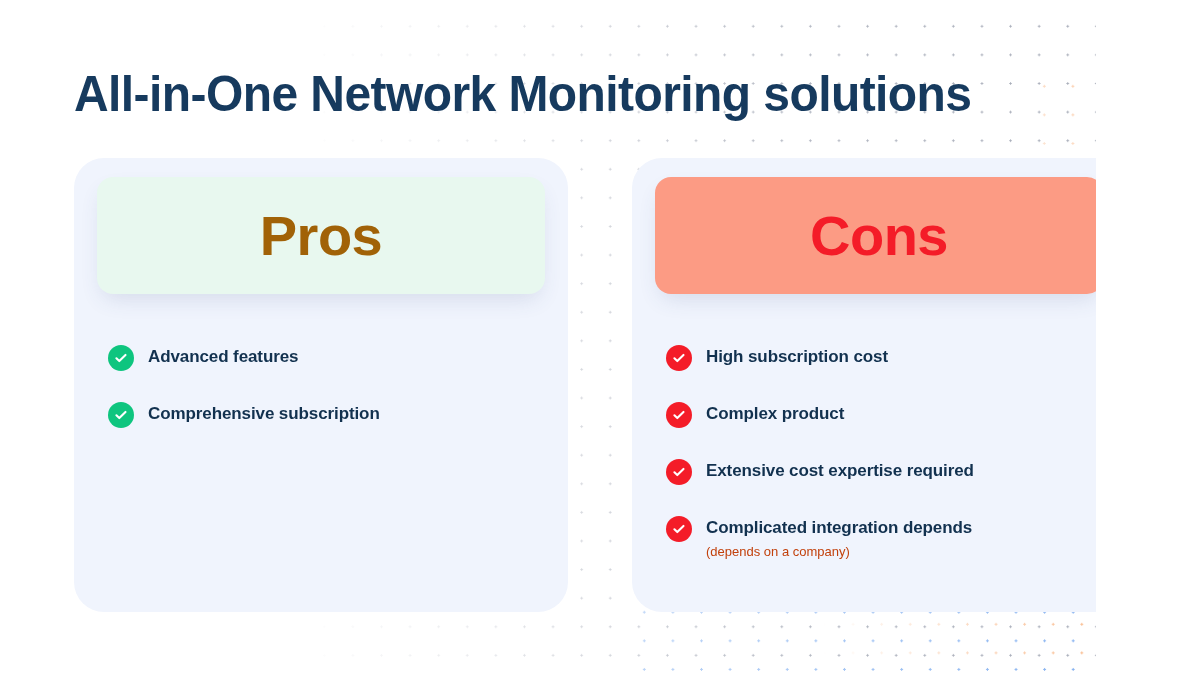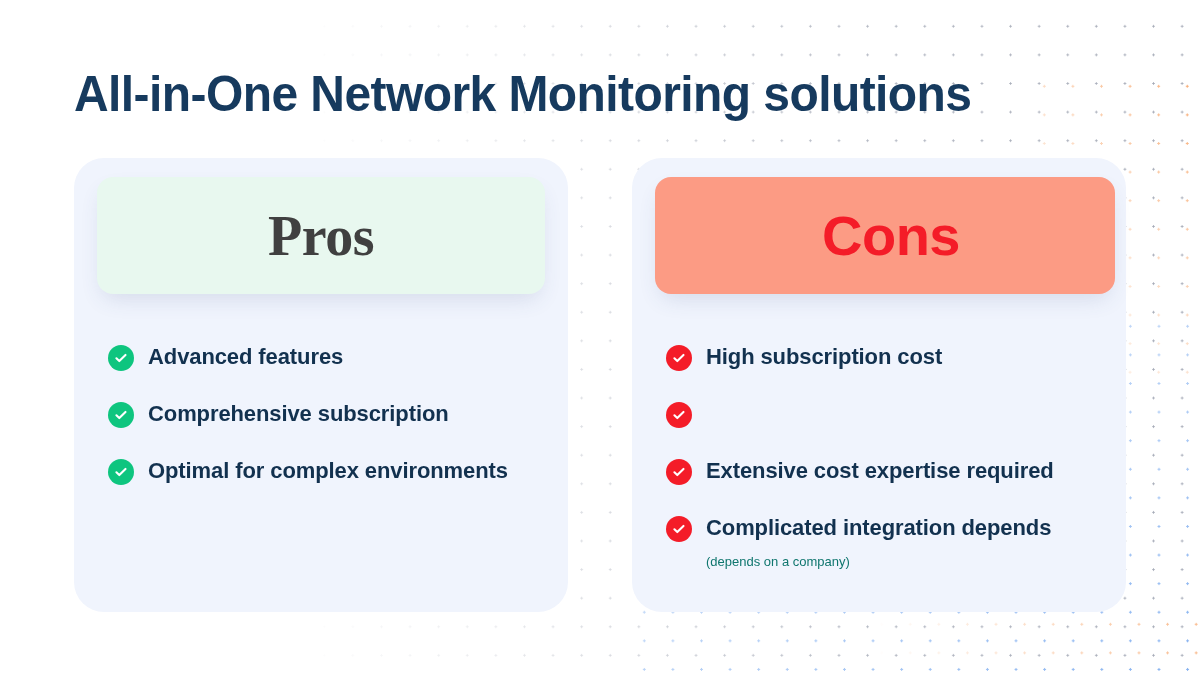--- a/index.html
+++ b/index.html
@@ -11,21 +11,21 @@
     width: 1200px;
     height: 675px;
     overflow: hidden;
     background: #ffffff;
     font-family: "Liberation Sans", sans-serif;
     -webkit-font-smoothing: antialiased;
   }
 
   .stage {
     position: relative;
-    width: 1200px;
+    width: 1096px;
     height: 675px;
     background: #ffffff;
     overflow: hidden;
   }
 
   
   .dot-layer {
     position: absolute;
     inset: 0;
     pointer-events: none;
@@ -117,29 +117,28 @@
     display: flex;
     align-items: center;
     justify-content: center;
     box-shadow: 0 10px 22px -6px rgba(60,80,130,0.16);
   }
   .header-pros {
     background: #e8f8ef;
   }
   .header-cons {
     background: #fc9b84;
-    padding-left: 12px;
   }
   .header-label {
     font-size: 56px;
     font-weight: bold;
     letter-spacing: -0.5px;
     line-height: 1;
   }
-  .header-pros .header-label { color: #404040; font-family: Liberation Serif, serif; }
+  .header-pros .header-label { color: #a16207; }
   .header-cons .header-label { color: #f41c28; }
 
   
   .card-list {
     position: absolute;
     left: 34px;
     top: 186px;
     right: 20px;
   }
   .list-item {
@@ -161,33 +160,33 @@
   }
   .check-icon svg { display: block; }
   .icon-green { background: #0ec57f; }
   .icon-red { background: #f41c28; }
 
   .item-text-wrap {
     margin-left: 14px;
     padding-top: 1px;
   }
   .item-label {
-    font-size: 22px;
+    font-size: 17px;
     line-height: 24px;
     font-weight: bold;
     color: #12314f;
     letter-spacing: -0.1px;
     white-space: nowrap;
   }
   .item-note {
     font-size: 13px;
     line-height: 20px;
     font-weight: normal;
-    color: #0f766e;
-    margin-top: 12px;
+    color: #c2410c;
+    margin-top: 2px;
     white-space: nowrap;
   }
 </style>
 </head>
 <body>
 
 <div class="stage">
 
   <div class="dot-layer">
     <div class="dots-grey"></div>
@@ -219,30 +218,20 @@
         <span class="check-icon icon-green">
           <svg width="16" height="16" viewBox="0 0 16 16" aria-hidden="true">
             <path d="M3.4 8.3 L6.3 11.1 L12.5 4.9" fill="none" stroke="#ffffff" stroke-width="2.1" stroke-linecap="round" stroke-linejoin="round"></path>
           </svg>
         </span>
         <div class="item-text-wrap">
           <div class="item-label">Comprehensive subscription</div>
         </div>
       </div>
 
-      <div class="list-item">
-        <span class="check-icon icon-green">
-          <svg width="16" height="16" viewBox="0 0 16 16" aria-hidden="true">
-            <path d="M3.4 8.3 L6.3 11.1 L12.5 4.9" fill="none" stroke="#ffffff" stroke-width="2.1" stroke-linecap="round" stroke-linejoin="round"></path>
-          </svg>
-        </span>
-        <div class="item-text-wrap">
-          <div class="item-label">Optimal for complex environments</div>
-        </div>
-      </div>
 
     </div>
   </div>
 
   <div class="card card-cons">
     <div class="card-header header-cons">
       <span class="header-label">Cons</span>
     </div>
     <div class="card-list">
 
@@ -256,20 +245,23 @@
           <div class="item-label">High subscription cost</div>
         </div>
       </div>
 
       <div class="list-item">
         <span class="check-icon icon-red">
           <svg width="16" height="16" viewBox="0 0 16 16" aria-hidden="true">
             <path d="M3.4 8.3 L6.3 11.1 L12.5 4.9" fill="none" stroke="#ffffff" stroke-width="2.1" stroke-linecap="round" stroke-linejoin="round"></path>
           </svg>
         </span>
+        <div class="item-text-wrap">
+          <div class="item-label">Complex product</div>
+        </div>
       </div>
 
       <div class="list-item">
         <span class="check-icon icon-red">
           <svg width="16" height="16" viewBox="0 0 16 16" aria-hidden="true">
             <path d="M3.4 8.3 L6.3 11.1 L12.5 4.9" fill="none" stroke="#ffffff" stroke-width="2.1" stroke-linecap="round" stroke-linejoin="round"></path>
           </svg>
         </span>
         <div class="item-text-wrap">
           <div class="item-label">Extensive cost expertise required</div>

